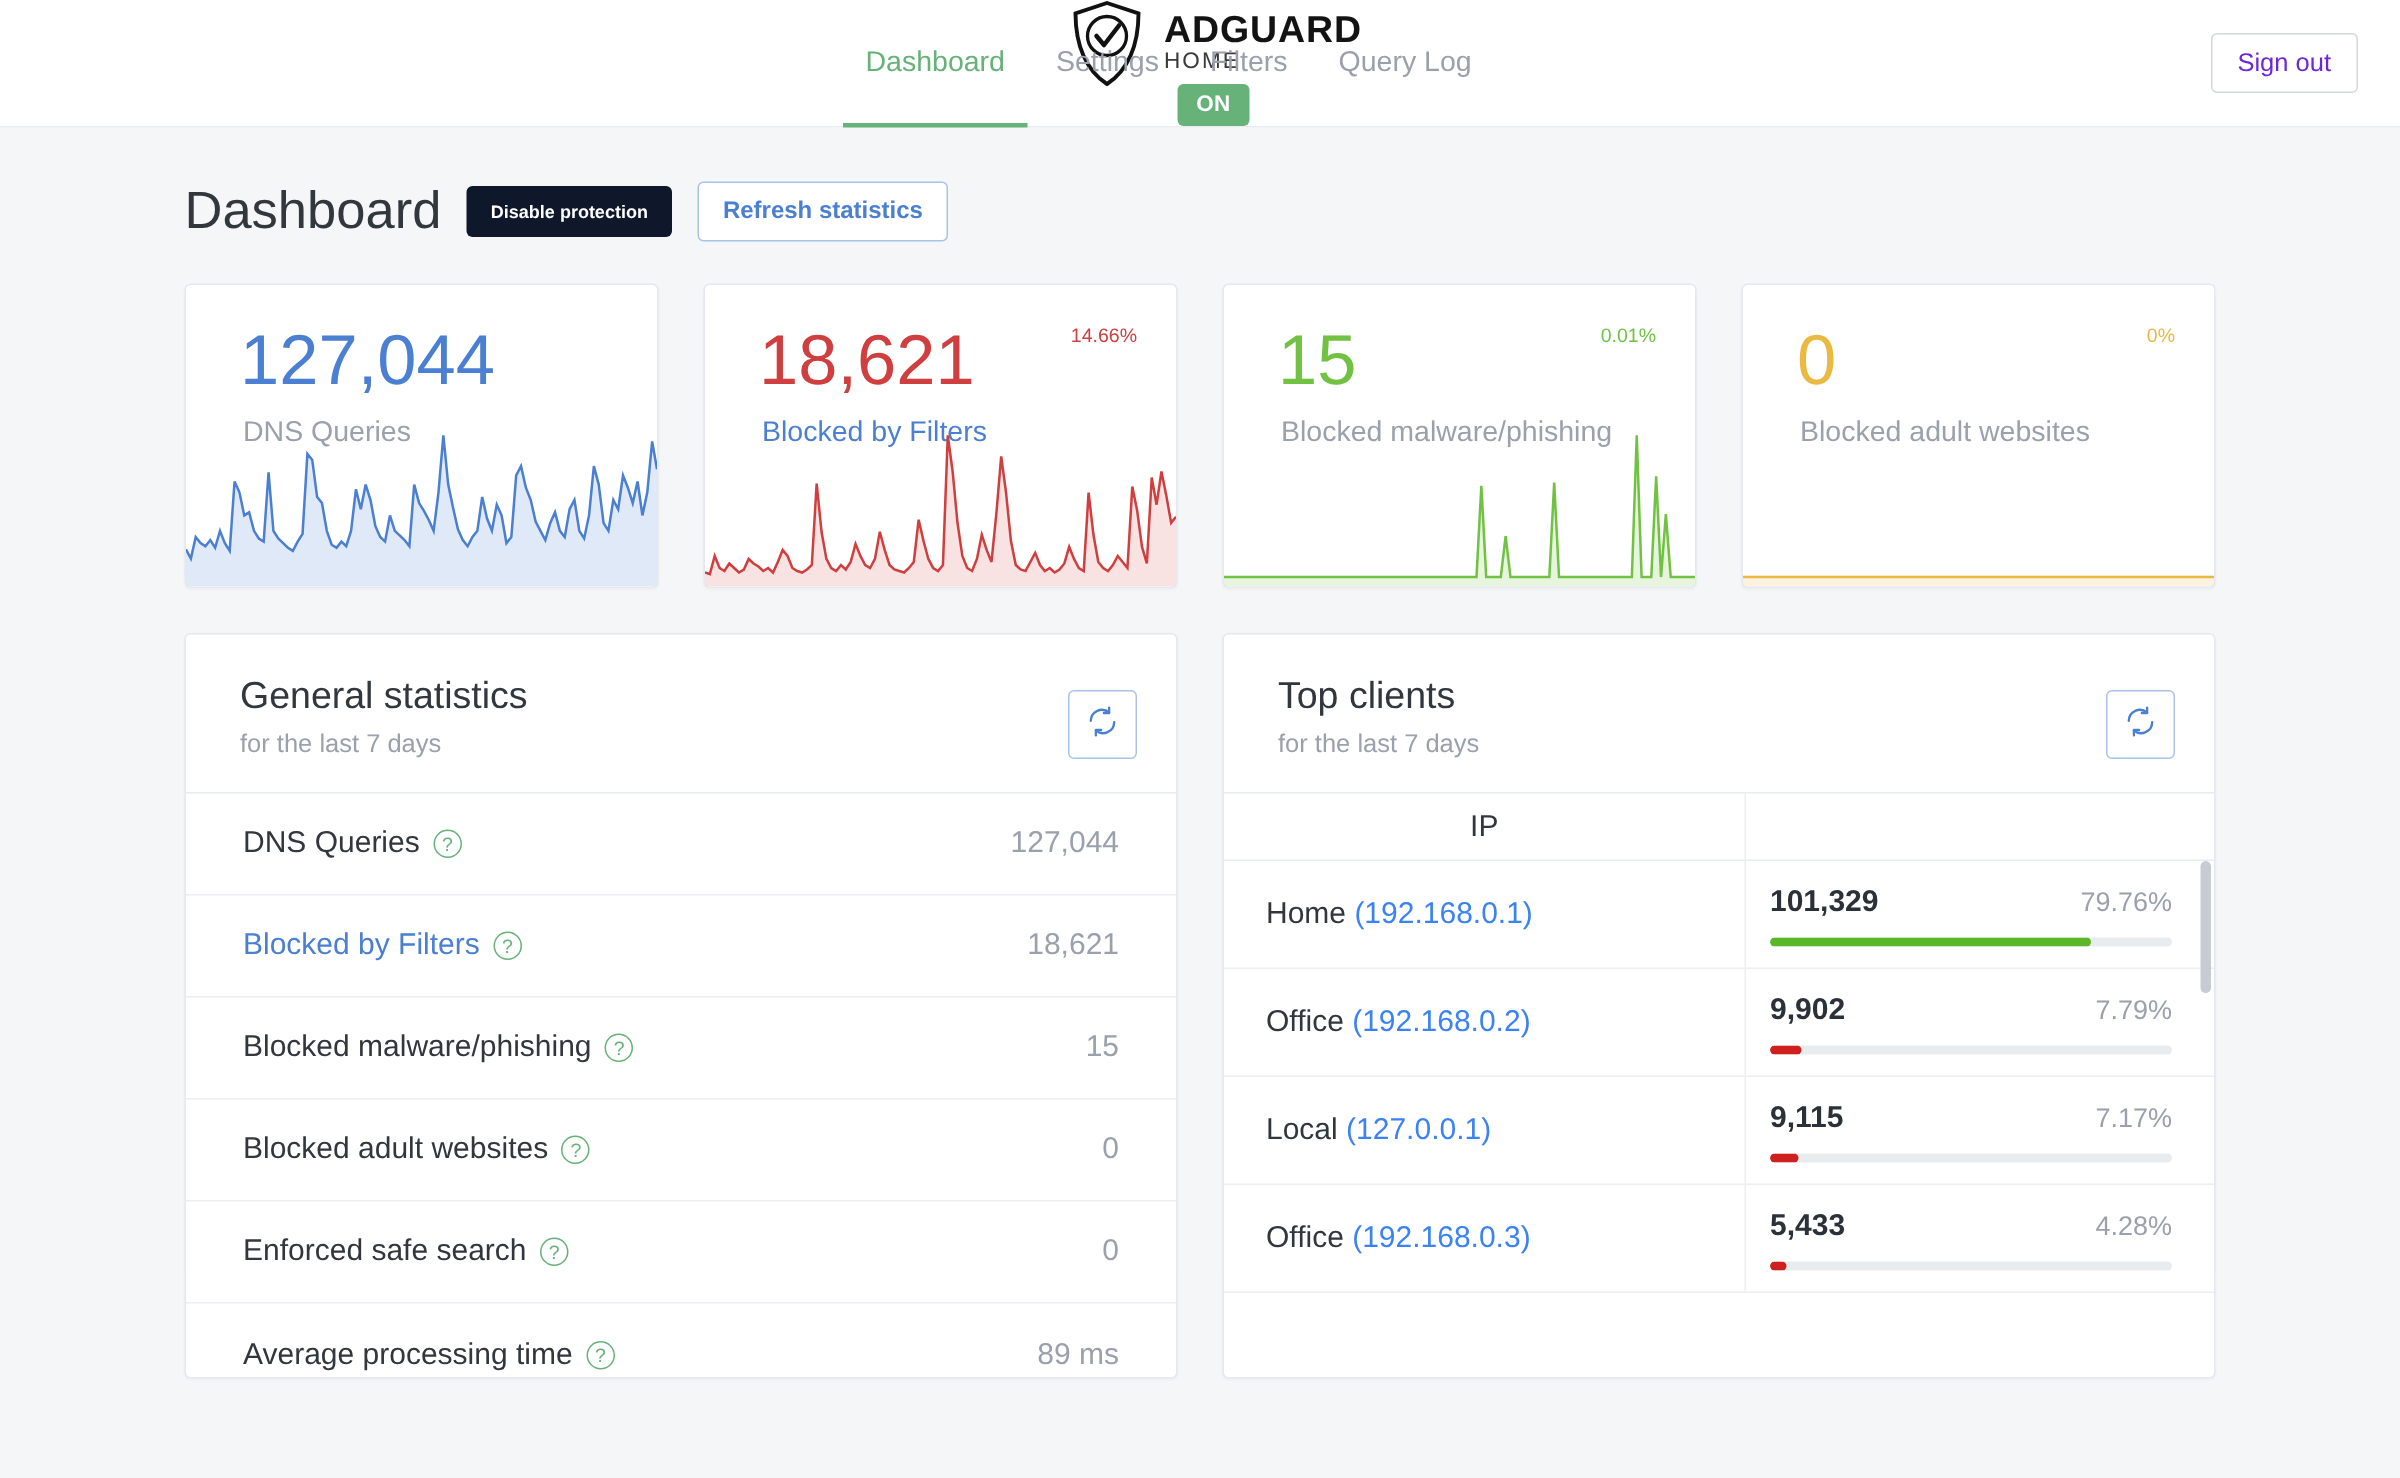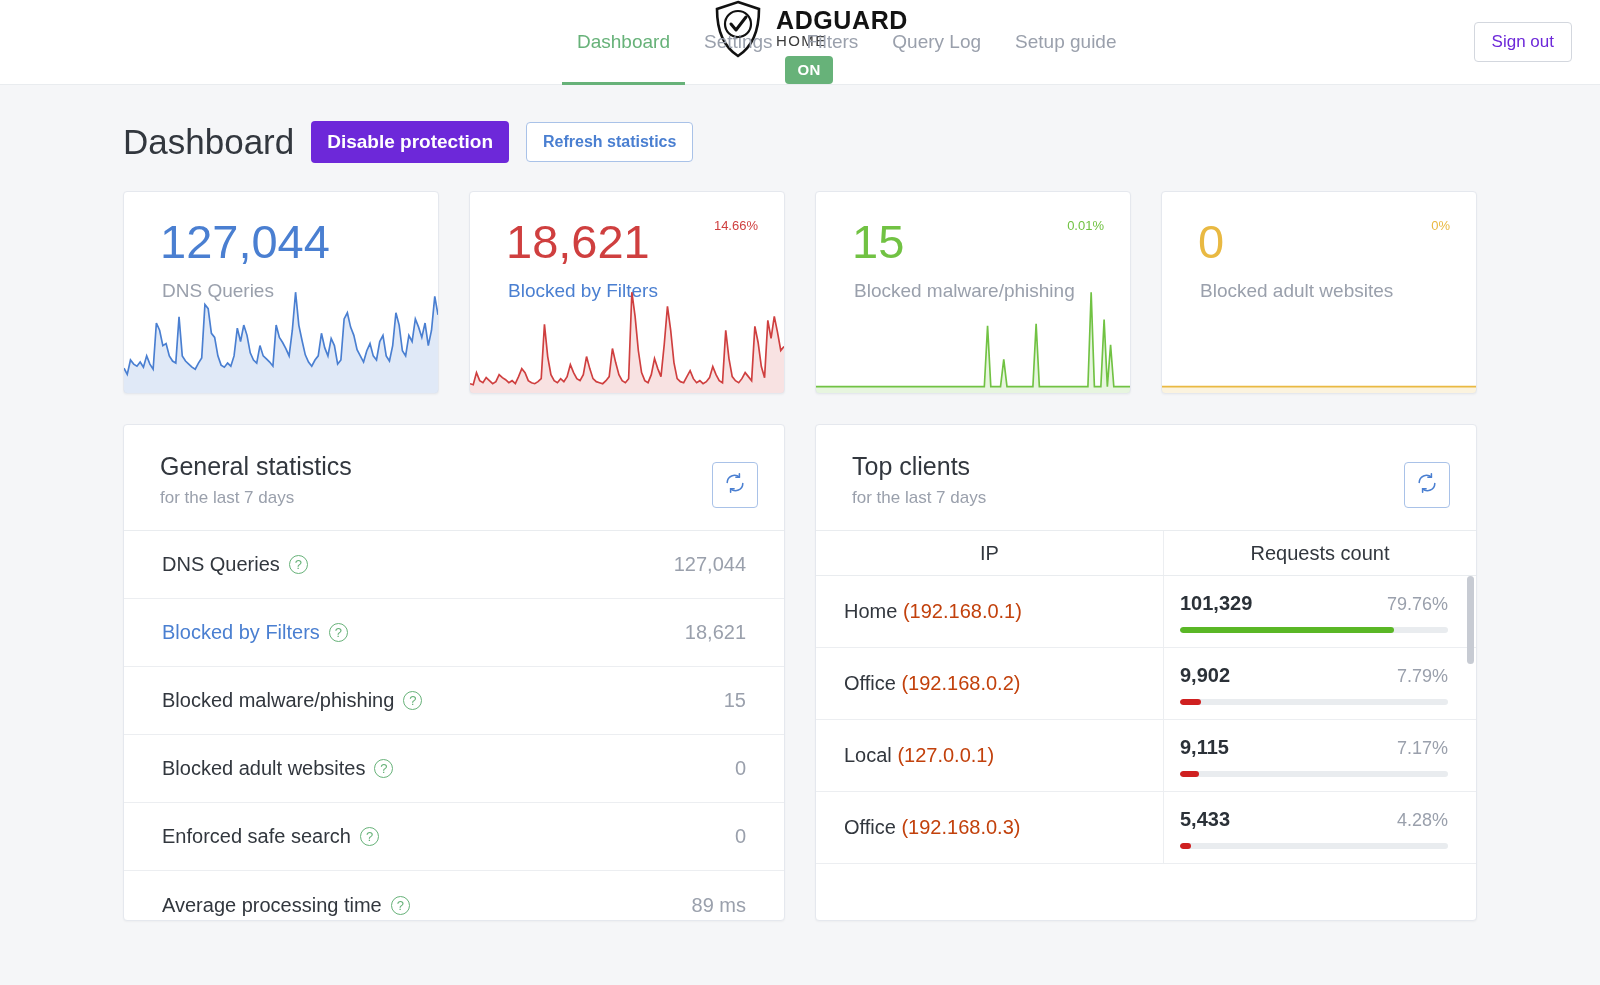--- a/index.html
+++ b/index.html
@@ -53,22 +53,22 @@
   }
 
   
   .page { padding: 0 123px; }
   .title-row {
     display: flex; align-items: center; gap: 17px;
     margin-top: 36px; margin-bottom: 28px;
   }
   .page-title { font-size: 35px; color: #32373e; font-weight: normal; }
   .btn-disable {
-    background: #6d28d9; color: #fff; border: none; border-radius: 4px;
-    font-size: 19px; font-weight: bold; padding: 10px 16px;
+    background: #0f172a; color: #fff; border: none; border-radius: 4px;
+    font-size: 12px; font-weight: bold; padding: 10px 16px;
     font-family: inherit; cursor: pointer;
   }
   .btn-refresh {
     background: #fff; color: #4a7fd1; border: 1px solid #a9c2e8;
     border-radius: 4px; font-size: 16px; font-weight: bold;
     padding: 10px 16px; font-family: inherit; cursor: pointer;
   }
 
   
   .cards { display: flex; gap: 30px; }
@@ -131,21 +131,21 @@
   }
   .th-ip { width: 348px; border-right: 1px solid #eceef1; }
   .th-rc { flex: 1; }
   .tbl-body { position: relative; }
   .cli-row { display: flex; height: 72px; border-bottom: 1px solid #eceef1; }
   .cli-ip {
     width: 348px; border-right: 1px solid #eceef1;
     display: flex; align-items: center; padding-left: 28px;
     font-size: 20px; color: #32373e;
   }
-  .cli-ip .addr { color: #c2410c; }
+  .cli-ip .addr { color: #3b82f6; }
   .cli-rc { flex: 1; padding: 16px 28px 0 16px; }
   .cli-nums { display: flex; align-items: baseline; gap: 12px; justify-content: space-between; }
   .cli-count { font-size: 20px; font-weight: bold; color: #2b3138; }
   .cli-pct { font-size: 18px; color: #9aa0ac; }
   .bar-bg {
     margin-top: 12px; height: 6px; background: #e9ecef; border-radius: 3px; overflow: hidden;
   }
   .bar-fill { height: 100%; border-radius: 3px; }
   .scrollbar {
     position: absolute; top: 0; right: 2px; width: 7px; height: 88px;
@@ -169,21 +169,20 @@
       <span class="brand-sub">HOME</span>
     </span>
   </div>
   <span class="on-badge">ON</span>
 
   <nav class="navtabs">
     <a class="navtab active">Dashboard</a>
     <a class="navtab">Settings</a>
     <a class="navtab">Filters</a>
     <a class="navtab">Query Log</a>
-    <a class="navtab">Setup guide</a>
   </nav>
 
   <button class="signout">Sign out</button>
 </div>
 
 <div class="page">
 
   <div class="title-row">
     <h1 class="page-title">Dashboard</h1>
     <button class="btn-disable">Disable protection</button>
@@ -320,21 +319,20 @@
               <path d="M3.5 11.5a8 8 0 0 1 13.3-5.9"></path>
               <polyline points="16.8 2 16.8 5.8 13 5.8"></polyline>
               <polyline points="7.2 22 7.2 18.2 11 18.2"></polyline>
             </svg>
           </span>
         </div>
       </div>
 
       <div class="tbl-head">
         <div class="th th-ip">IP</div>
-        <div class="th th-rc">Requests count</div>
       </div>
 
       <div class="tbl-body">
         <div class="scrollbar"></div>
 
         <div class="cli-row">
           <div class="cli-ip">
             <span>Home</span>&nbsp;<span class="addr">(192.168.0.1)</span>
           </div>
           <div class="cli-rc">

